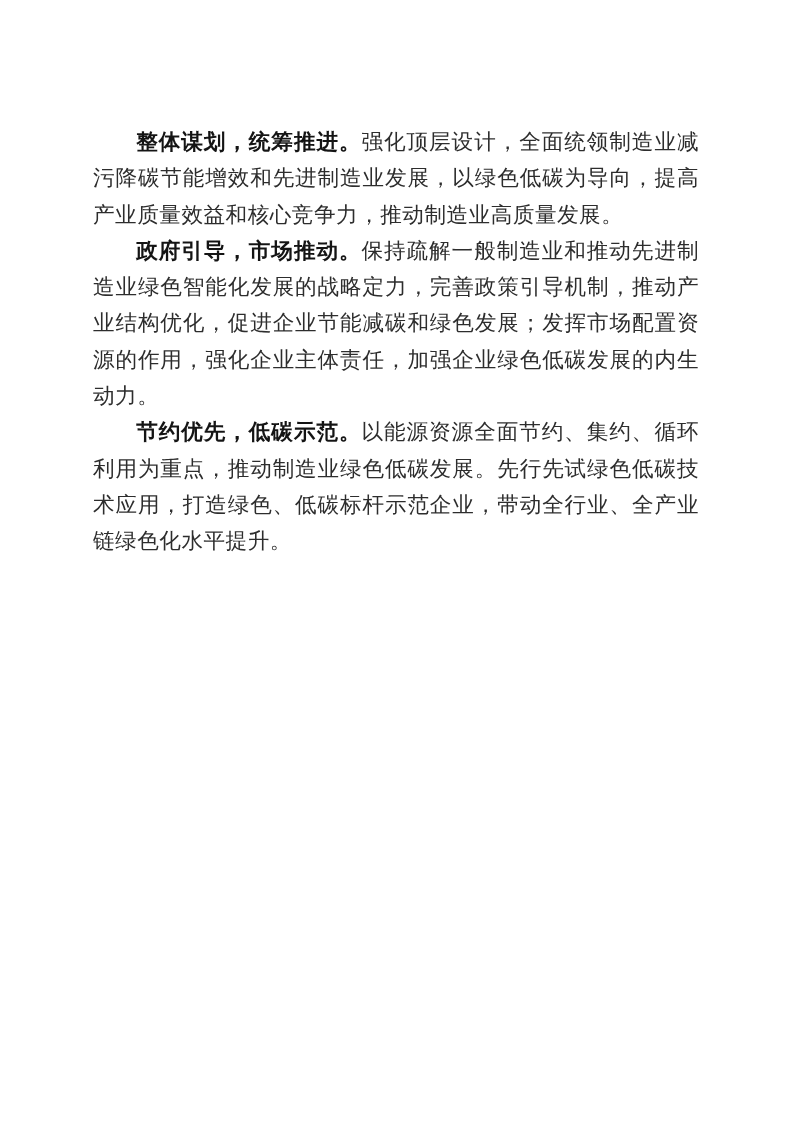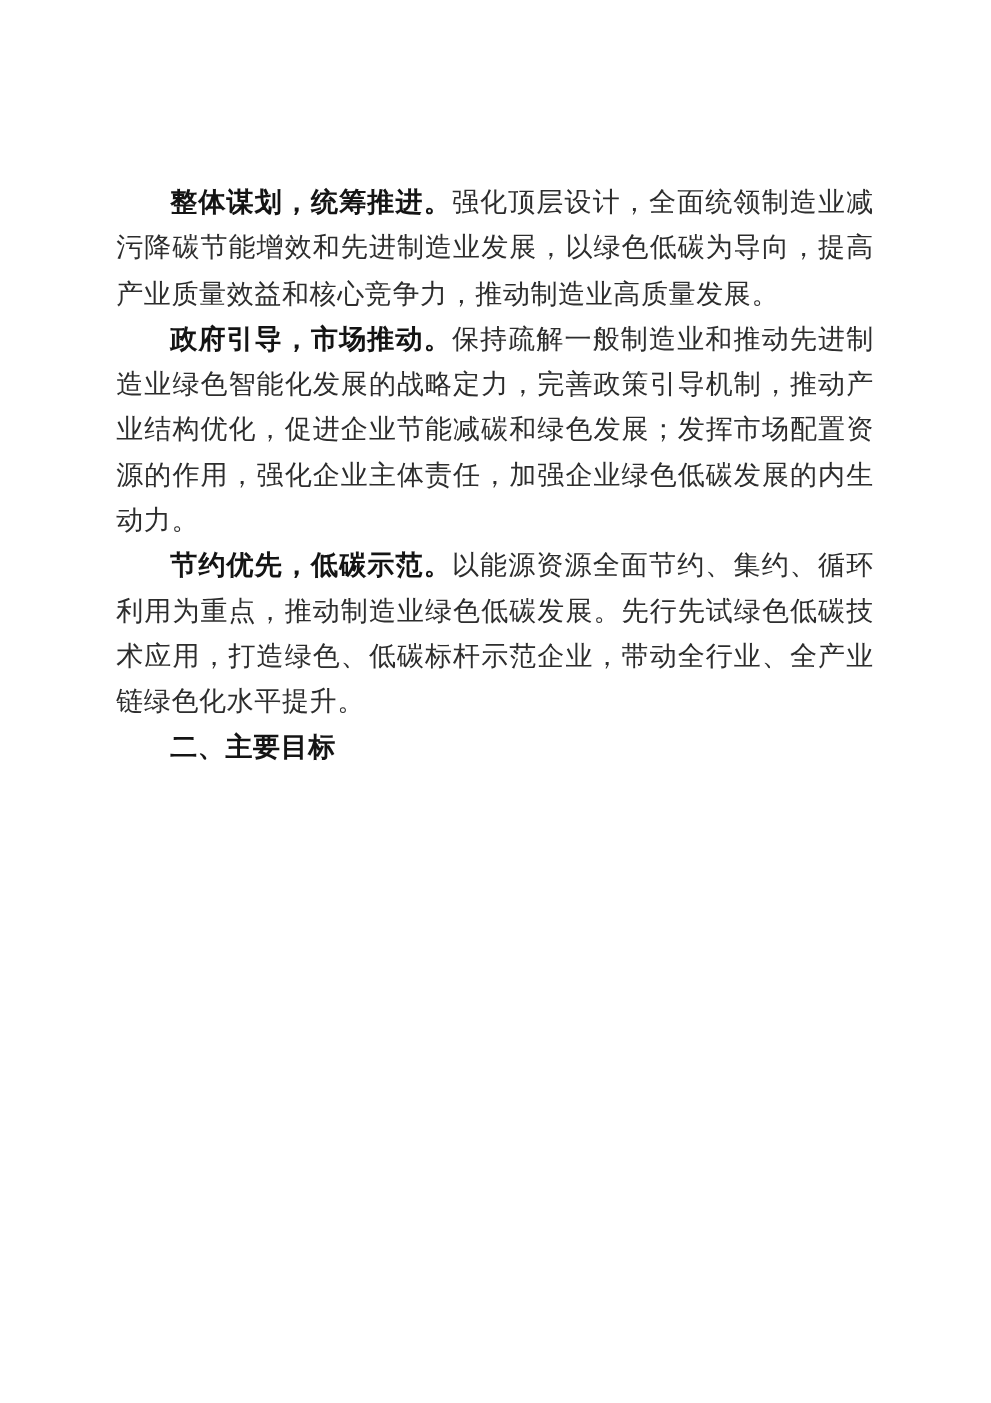--- a/index.html
+++ b/index.html
@@ -12,21 +12,21 @@
     font-family: "Liberation Serif", "DejaVu Serif", serif;
   }
   .page {
     position: absolute;
     inset: 0;
     background: var(--page-bg, #ffffff);
   }
   .doc-body {
     position: absolute;
     left: 93px;
-    top: 144px;
+    top: 124px;
     width: 606px;
   }
   p.body-para {
     font-size: 21.6px;
     line-height: 36.3px;
     text-align: justify;
     text-justify: inter-ideograph;
     text-indent: 2em;
     color: var(--body-color, #2d2d2d);
     font-family: "Liberation Serif", "DejaVu Serif", serif;
@@ -48,15 +48,14 @@
   }
 </style>
 </head>
 <body>
 
 <div class="page">
   <div class="doc-body">
       <p class="body-para"><strong class="lead">整体谋划，统筹推进。</strong>强化顶层设计，全面统领制造业减污降碳节能增效和先进制造业发展，以绿色低碳为导向，提高产业质量效益和核心竞争力，推动制造业高质量发展。</p>
       <p class="body-para"><strong class="lead">政府引导，市场推动。</strong>保持疏解一般制造业和推动先进制造业绿色智能化发展的战略定力，完善政策引导机制，推动产业结构优化，促进企业节能减碳和绿色发展；发挥市场配置资源的作用，强化企业主体责任，加强企业绿色低碳发展的内生动力。</p>
       <p class="body-para"><strong class="lead">节约优先，低碳示范。</strong>以能源资源全面节约、集约、循环利用为重点，推动制造业绿色低碳发展。先行先试绿色低碳技术应用，打造绿色、低碳标杆示范企业，带动全行业、全产业链绿色化水平提升。</p>
-      <h3 class="heading">二、主要目标</h3>
     </div>
 </div>
 
 </body></html>

